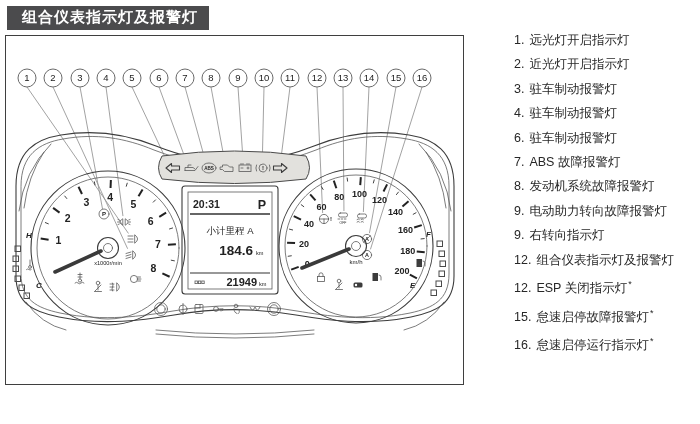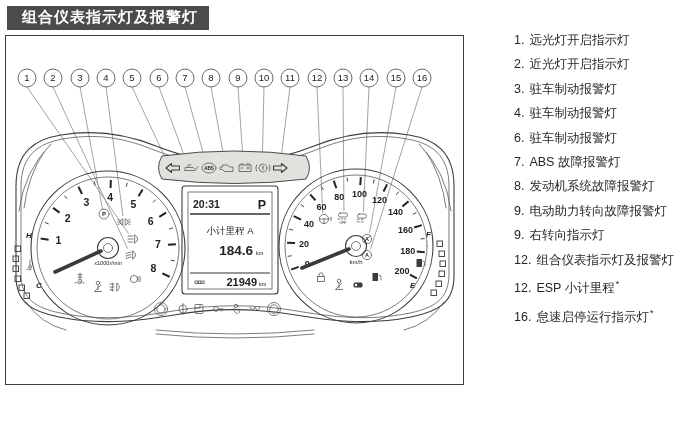--- a/index.html
+++ b/index.html
@@ -376,16 +376,17 @@
       <li><span class="num">1.</span><span>远光灯开启指示灯</span></li>
       <li><span class="num">2.</span><span>近光灯开启指示灯</span></li>
       <li><span class="num">3.</span><span>驻车制动报警灯</span></li>
       <li><span class="num">4.</span><span>驻车制动报警灯</span></li>
       <li><span class="num">6.</span><span>驻车制动报警灯</span></li>
       <li><span class="num">7.</span><span>ABS 故障报警灯</span></li>
       <li><span class="num">8.</span><span>发动机系统故障报警灯</span></li>
       <li><span class="num">9.</span><span>电动助力转向故障报警灯</span></li>
       <li><span class="num">9.</span><span>右转向指示灯</span></li>
       <li><span class="num">12.</span><span>组合仪表指示灯及报警灯</span></li>
-      <li><span class="num">12.</span><span>ESP 小计里程</span><sup>*</sup></li>
+      <li><span class="num">12.</span><span>ESP 关闭指示灯</span><sup>*</sup></li>
+      <li><span class="num">15.</span><span>怠速启停故障报警灯</span><sup>*</sup></li>
       <li><span class="num">16.</span><span>怠速启停运行指示灯</span><sup>*</sup></li>
     </ol>
 </div>
 
 </body></html>

